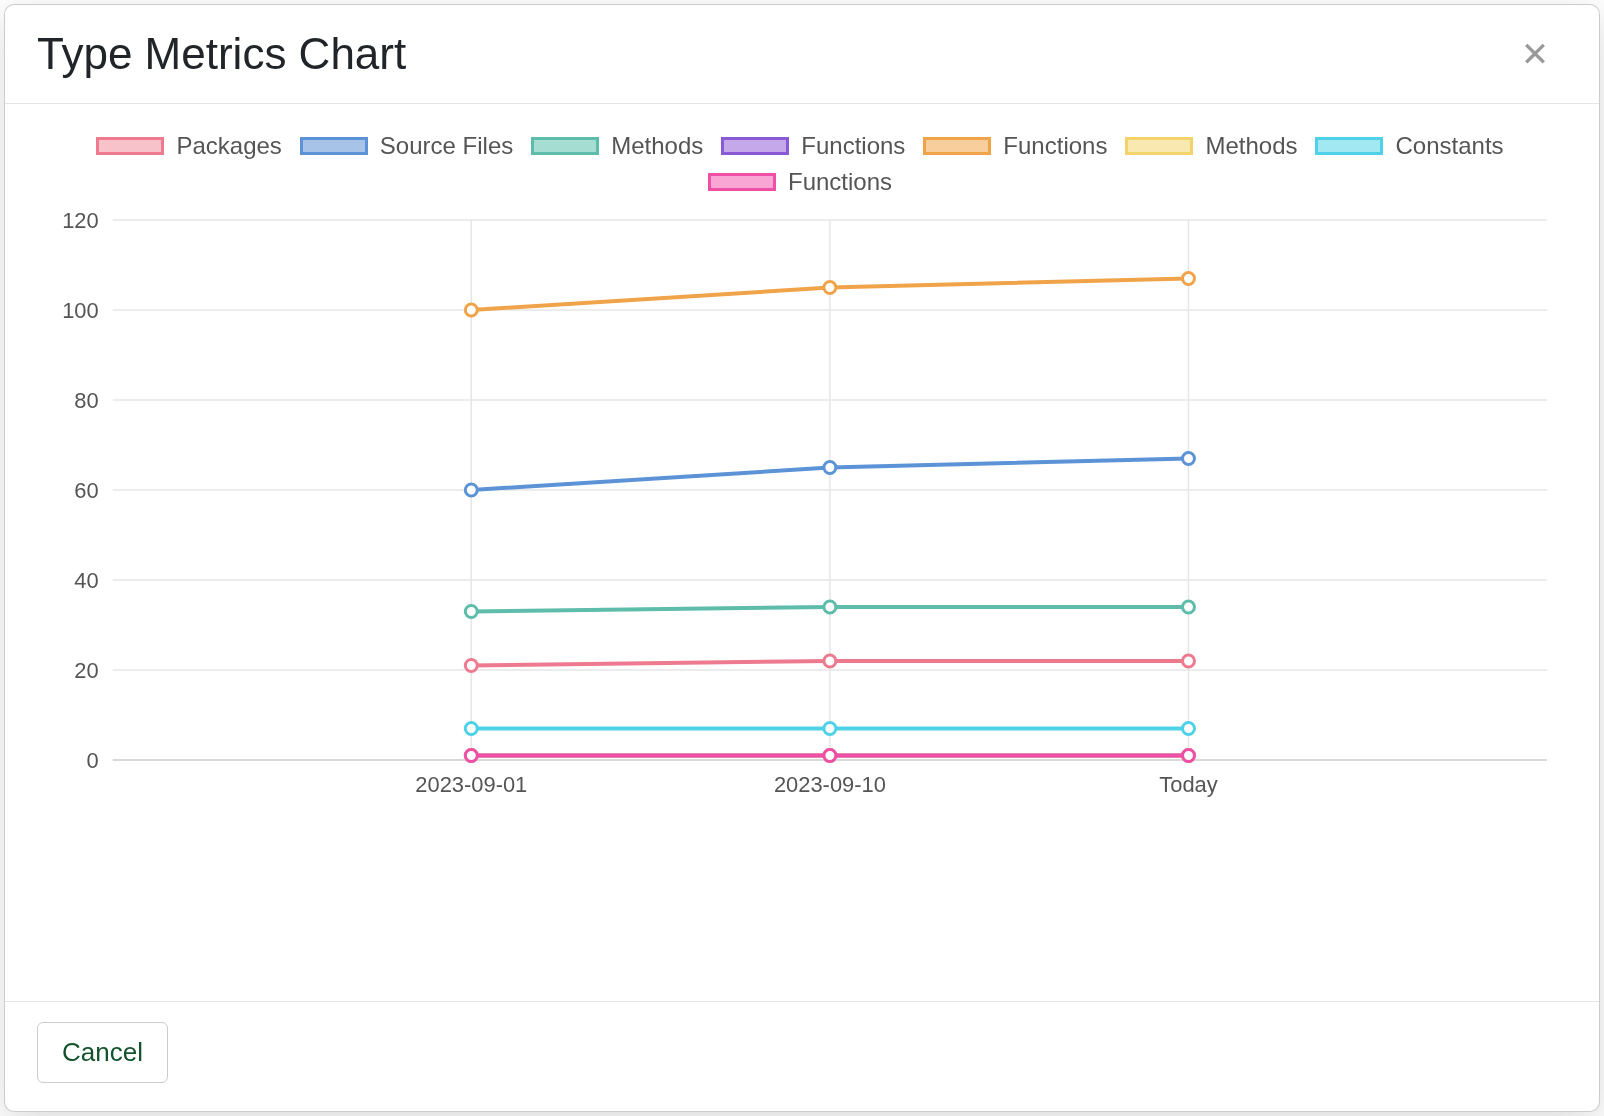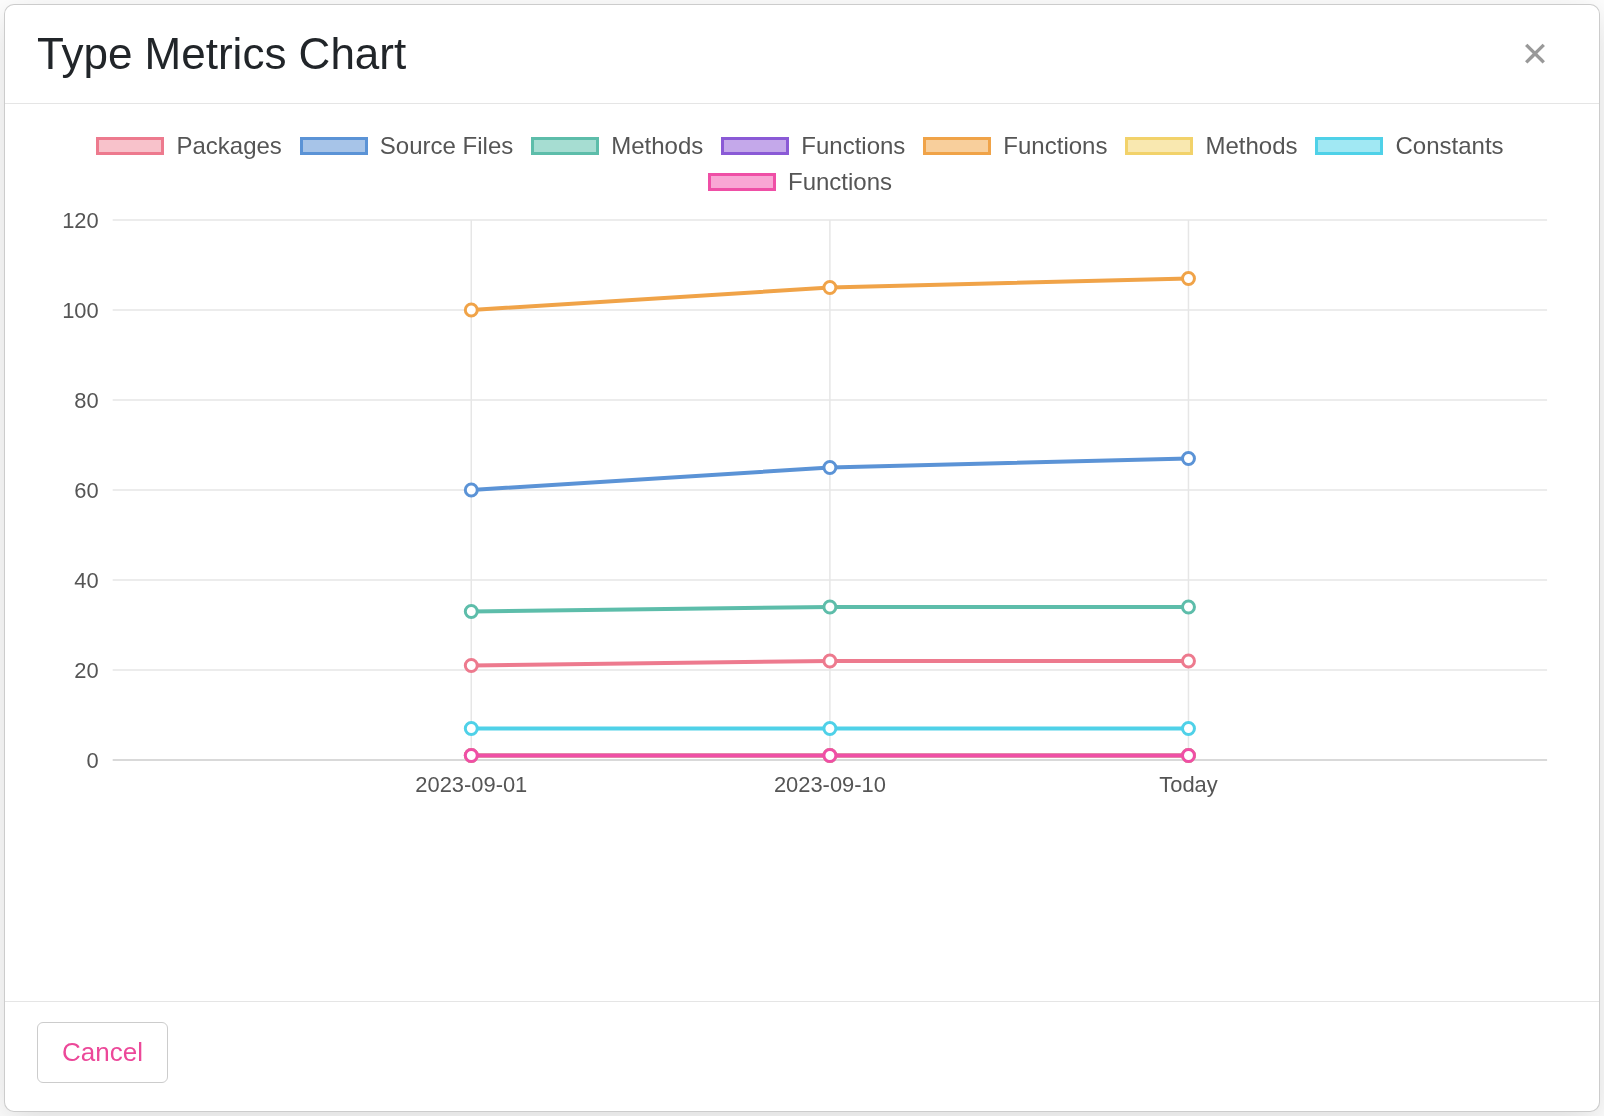--- a/index.html
+++ b/index.html
@@ -82,21 +82,21 @@
       border-top: 1px solid #e5e5e5;
       padding: 20px 32px 28px 32px;
     }
     .btn {
       display: inline-block;
       background: #fff;
       border: 1px solid #ccc;
       border-radius: 6px;
       padding: 14px 24px;
       font-size: 26px;
-      color: #ec4899;
+      color: #14532d;
       cursor: pointer;
     }
   </style>
 </head>
 <body>
 
 <div class="modal">
   <div class="modal-header">
     <h1>Type Metrics Chart</h1>
     <div class="close-btn">

